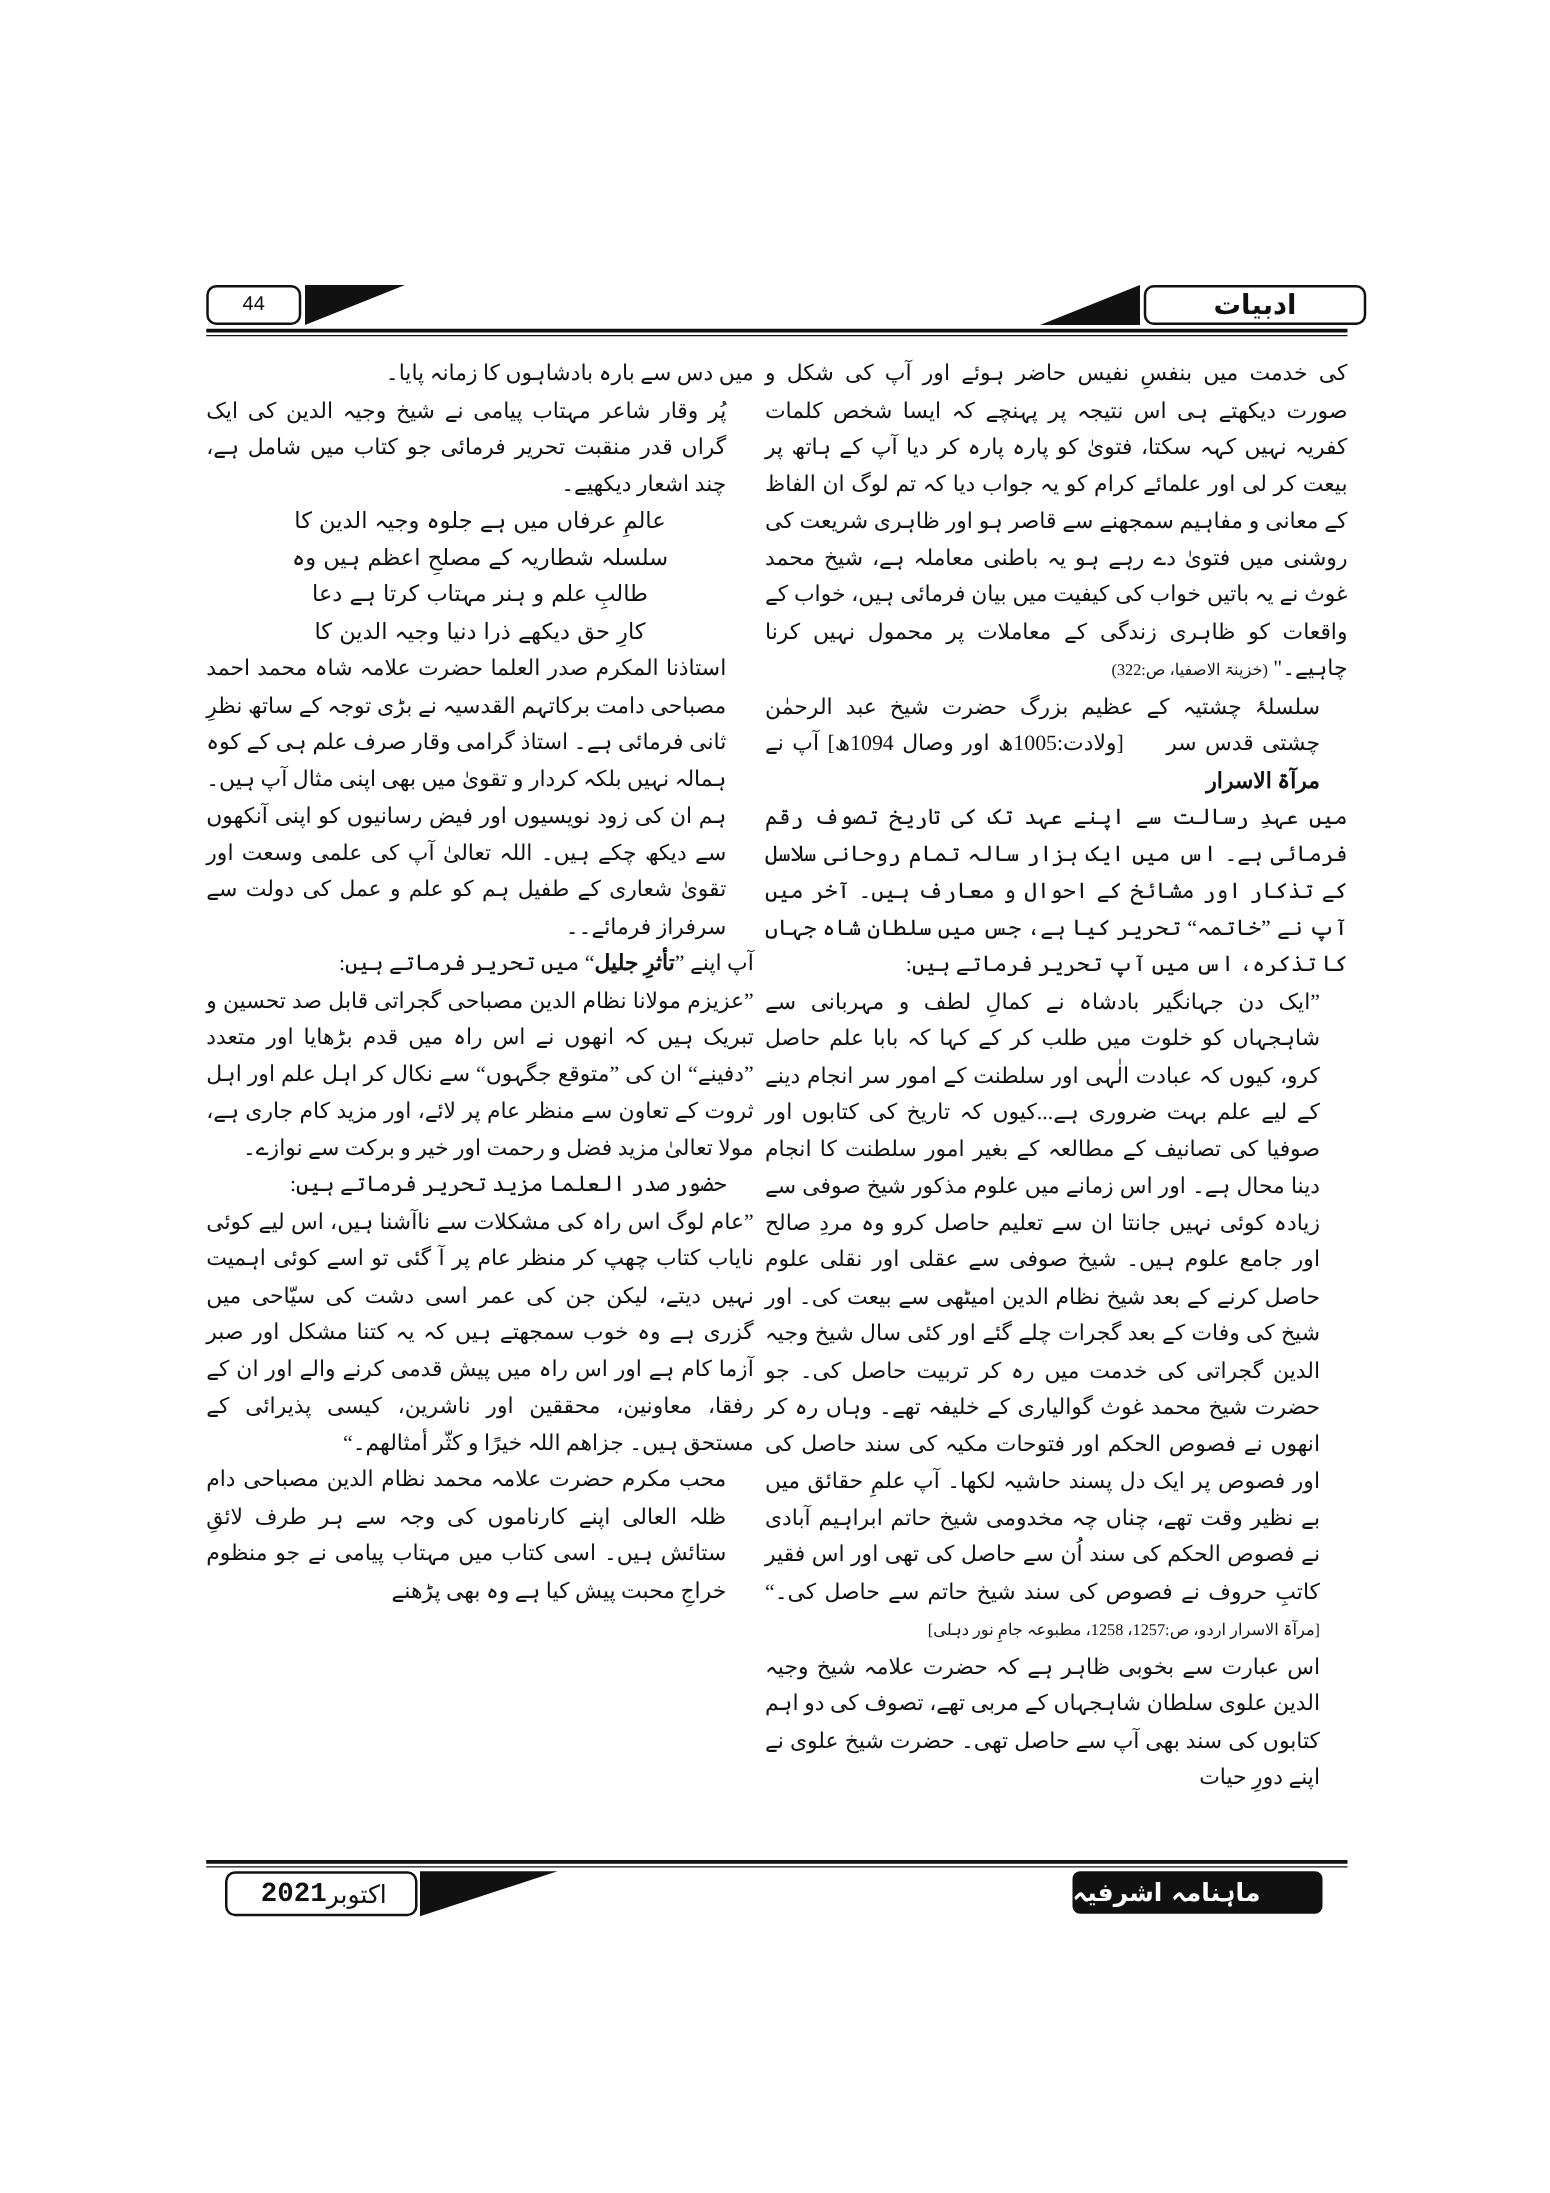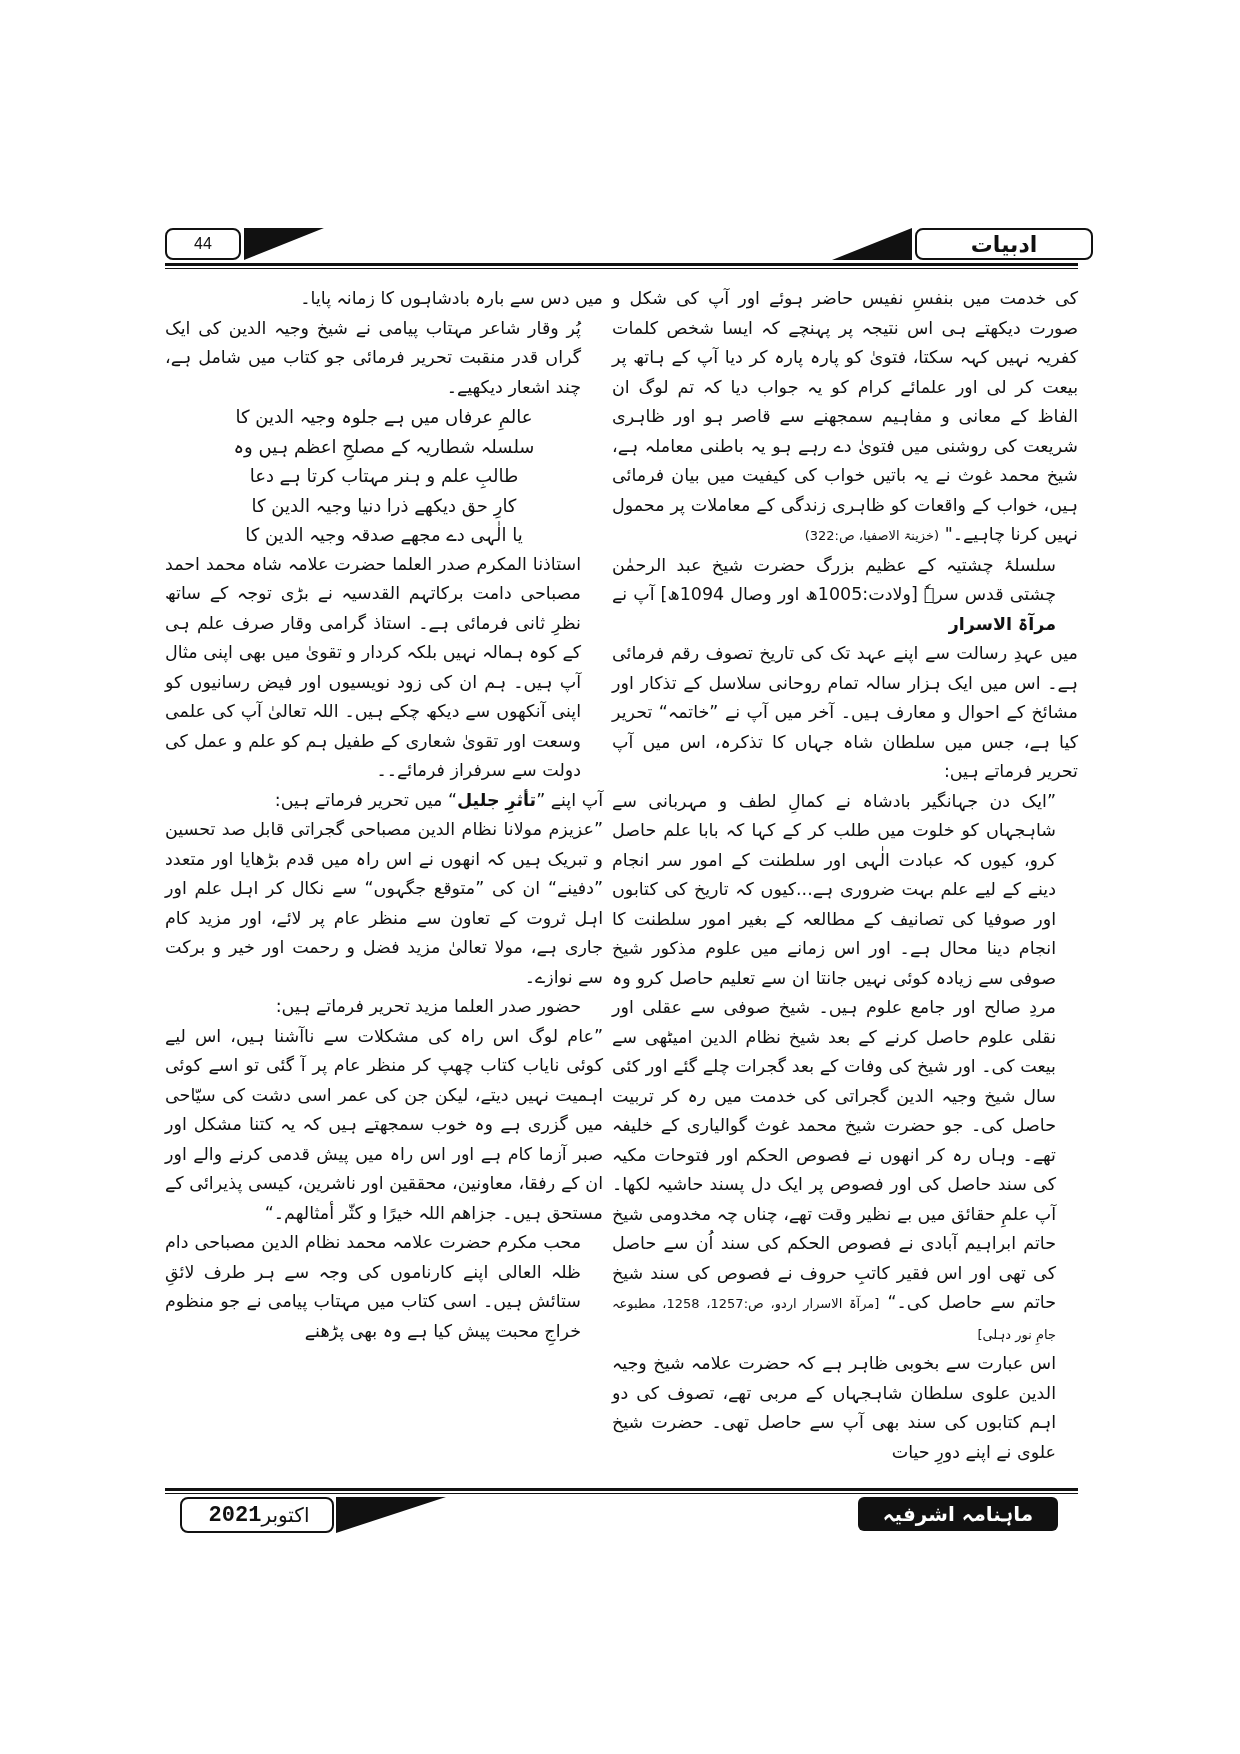--- a/index.html
+++ b/index.html
@@ -19,33 +19,33 @@
     .rule-top-a { top: 263px; height: 3px; }
     .rule-top-b { top: 268px; height: 1px; }
     .rule-bot-a { top: 1488px; height: 3px; }
     .rule-bot-b { top: 1493px; height: 1px; }
 
     
     .col { position: absolute; top: 284px; direction: rtl; text-align: justify; text-align-last: right;
            font-family: "DejaVu Sans", sans-serif; font-size: 17.5px; line-height: 29.5px; }
     .col-right { left: 612px; width: 466px; }
     .col-left  { left: 165px; width: 438px; }
-    .col p { margin: 0; }
+    .col p { margin: 0; font-family: Liberation Serif, serif; }
     .indent { padding-right: 22px; }
     .verse { text-align: center; text-align-last: center; font-size: 18px; line-height: 29.5px; }
     .verse-line { display: block; }
     .cite { font-size: 13px; }
     .bold { font-weight: bold; margin-top: 18px; }
 
     
     .date-box { left: 180px; top: 1497px; width: 154px; height: 36px; font-size: 20px; }
     .date-year { font-family: Liberation Mono, monospace; font-weight: bold; font-size: 22px; margin-left: 4px; }
     .wedge-foot { left: 336px; top: 1497px; border-top: 36px solid #111; border-right: 110px solid transparent; }
     .magazine-box { position: absolute; left: 858px; top: 1497px; width: 200px; height: 34px; background: #111;
-                    color: #fff; border-radius: 6px; display: flex; align-items: center; justify-content: center;
+                    color: #fff; border-radius: 6px; display: flex; align-items: center; justify-content: flex-start;
                     font-size: 20px; font-weight: bold; letter-spacing: 1px; }
   </style>
 </head>
 <body>
 
 <div class="hdr-box page-num">
   <span>44</span>
 </div>
 <div class="wedge wedge-left"></div>
 <div class="wedge wedge-right"></div>
@@ -77,21 +77,20 @@
 </div>
 
 <div class="col col-left">
   <p>میں دس سے بارہ بادشاہوں کا زمانہ پایا۔</p>
   <p class="indent">پُر وقار شاعر مہتاب پیامی نے شیخ وجیہ الدین کی ایک گراں قدر منقبت تحریر فرمائی جو کتاب میں شامل ہے، چند اشعار دیکھیے۔</p>
   <div class="verse">
     <span class="verse-line">عالمِ عرفاں میں ہے جلوہ وجیہ الدین کا</span>
     <span class="verse-line">سلسلہ شطاریہ کے مصلحِ اعظم ہیں وہ</span>
     <span class="verse-line">طالبِ علم و ہنر مہتاب کرتا ہے دعا</span>
     <span class="verse-line">کارِ حق دیکھے ذرا دنیا وجیہ الدین کا</span>
-    <span class="verse-line">یا الٰہی دے مجھے صدقہ وجیہ الدین کا</span>
   </div>
   <p class="indent">استاذنا المکرم صدر العلما حضرت علامہ شاہ محمد احمد مصباحی دامت برکاتہم القدسیہ نے بڑی توجہ کے ساتھ نظرِ ثانی فرمائی ہے۔ استاذ گرامی وقار صرف علم ہی کے کوہ ہمالہ نہیں بلکہ کردار و تقویٰ میں بھی اپنی مثال آپ ہیں۔ ہم ان کی زود نویسیوں اور فیض رسانیوں کو اپنی آنکھوں سے دیکھ چکے ہیں۔ اللہ تعالیٰ آپ کی علمی وسعت اور تقویٰ شعاری کے طفیل ہم کو علم و عمل کی دولت سے سرفراز فرمائے۔۔</p>
   <p>
     <span>آپ اپنے ”</span><span class="bold">تأثرِ جلیل</span><span>“ میں تحریر فرماتے ہیں:</span>
   </p>
   <p>”عزیزم مولانا نظام الدین مصباحی گجراتی قابل صد تحسین و تبریک ہیں کہ انھوں نے اس راہ میں قدم بڑھایا اور متعدد ”دفینے“ ان کی ”متوقع جگہوں“ سے نکال کر اہل علم اور اہل ثروت کے تعاون سے منظر عام پر لائے، اور مزید کام جاری ہے، مولا تعالیٰ مزید فضل و رحمت اور خیر و برکت سے نوازے۔</p>
   <p class="indent">حضور صدر العلما مزید تحریر فرماتے ہیں:</p>
   <p>”عام لوگ اس راہ کی مشکلات سے ناآشنا ہیں، اس لیے کوئی نایاب کتاب چھپ کر منظر عام پر آ گئی تو اسے کوئی اہمیت نہیں دیتے، لیکن جن کی عمر اسی دشت کی سیّاحی میں گزری ہے وہ خوب سمجھتے ہیں کہ یہ کتنا مشکل اور صبر آزما کام ہے اور اس راہ میں پیش قدمی کرنے والے اور ان کے رفقا، معاونین، محققین اور ناشرین، کیسی پذیرائی کے مستحق ہیں۔ جزاھم اللہ خیرًا و کثّر أمثالھم۔“</p>
   <p class="indent">محب مکرم حضرت علامہ محمد نظام الدین مصباحی دام ظلہ العالی اپنے کارناموں کی وجہ سے ہر طرف لائقِ ستائش ہیں۔ اسی کتاب میں مہتاب پیامی نے جو منظوم خراجِ محبت پیش کیا ہے وہ بھی پڑھنے</p>
 </div>

